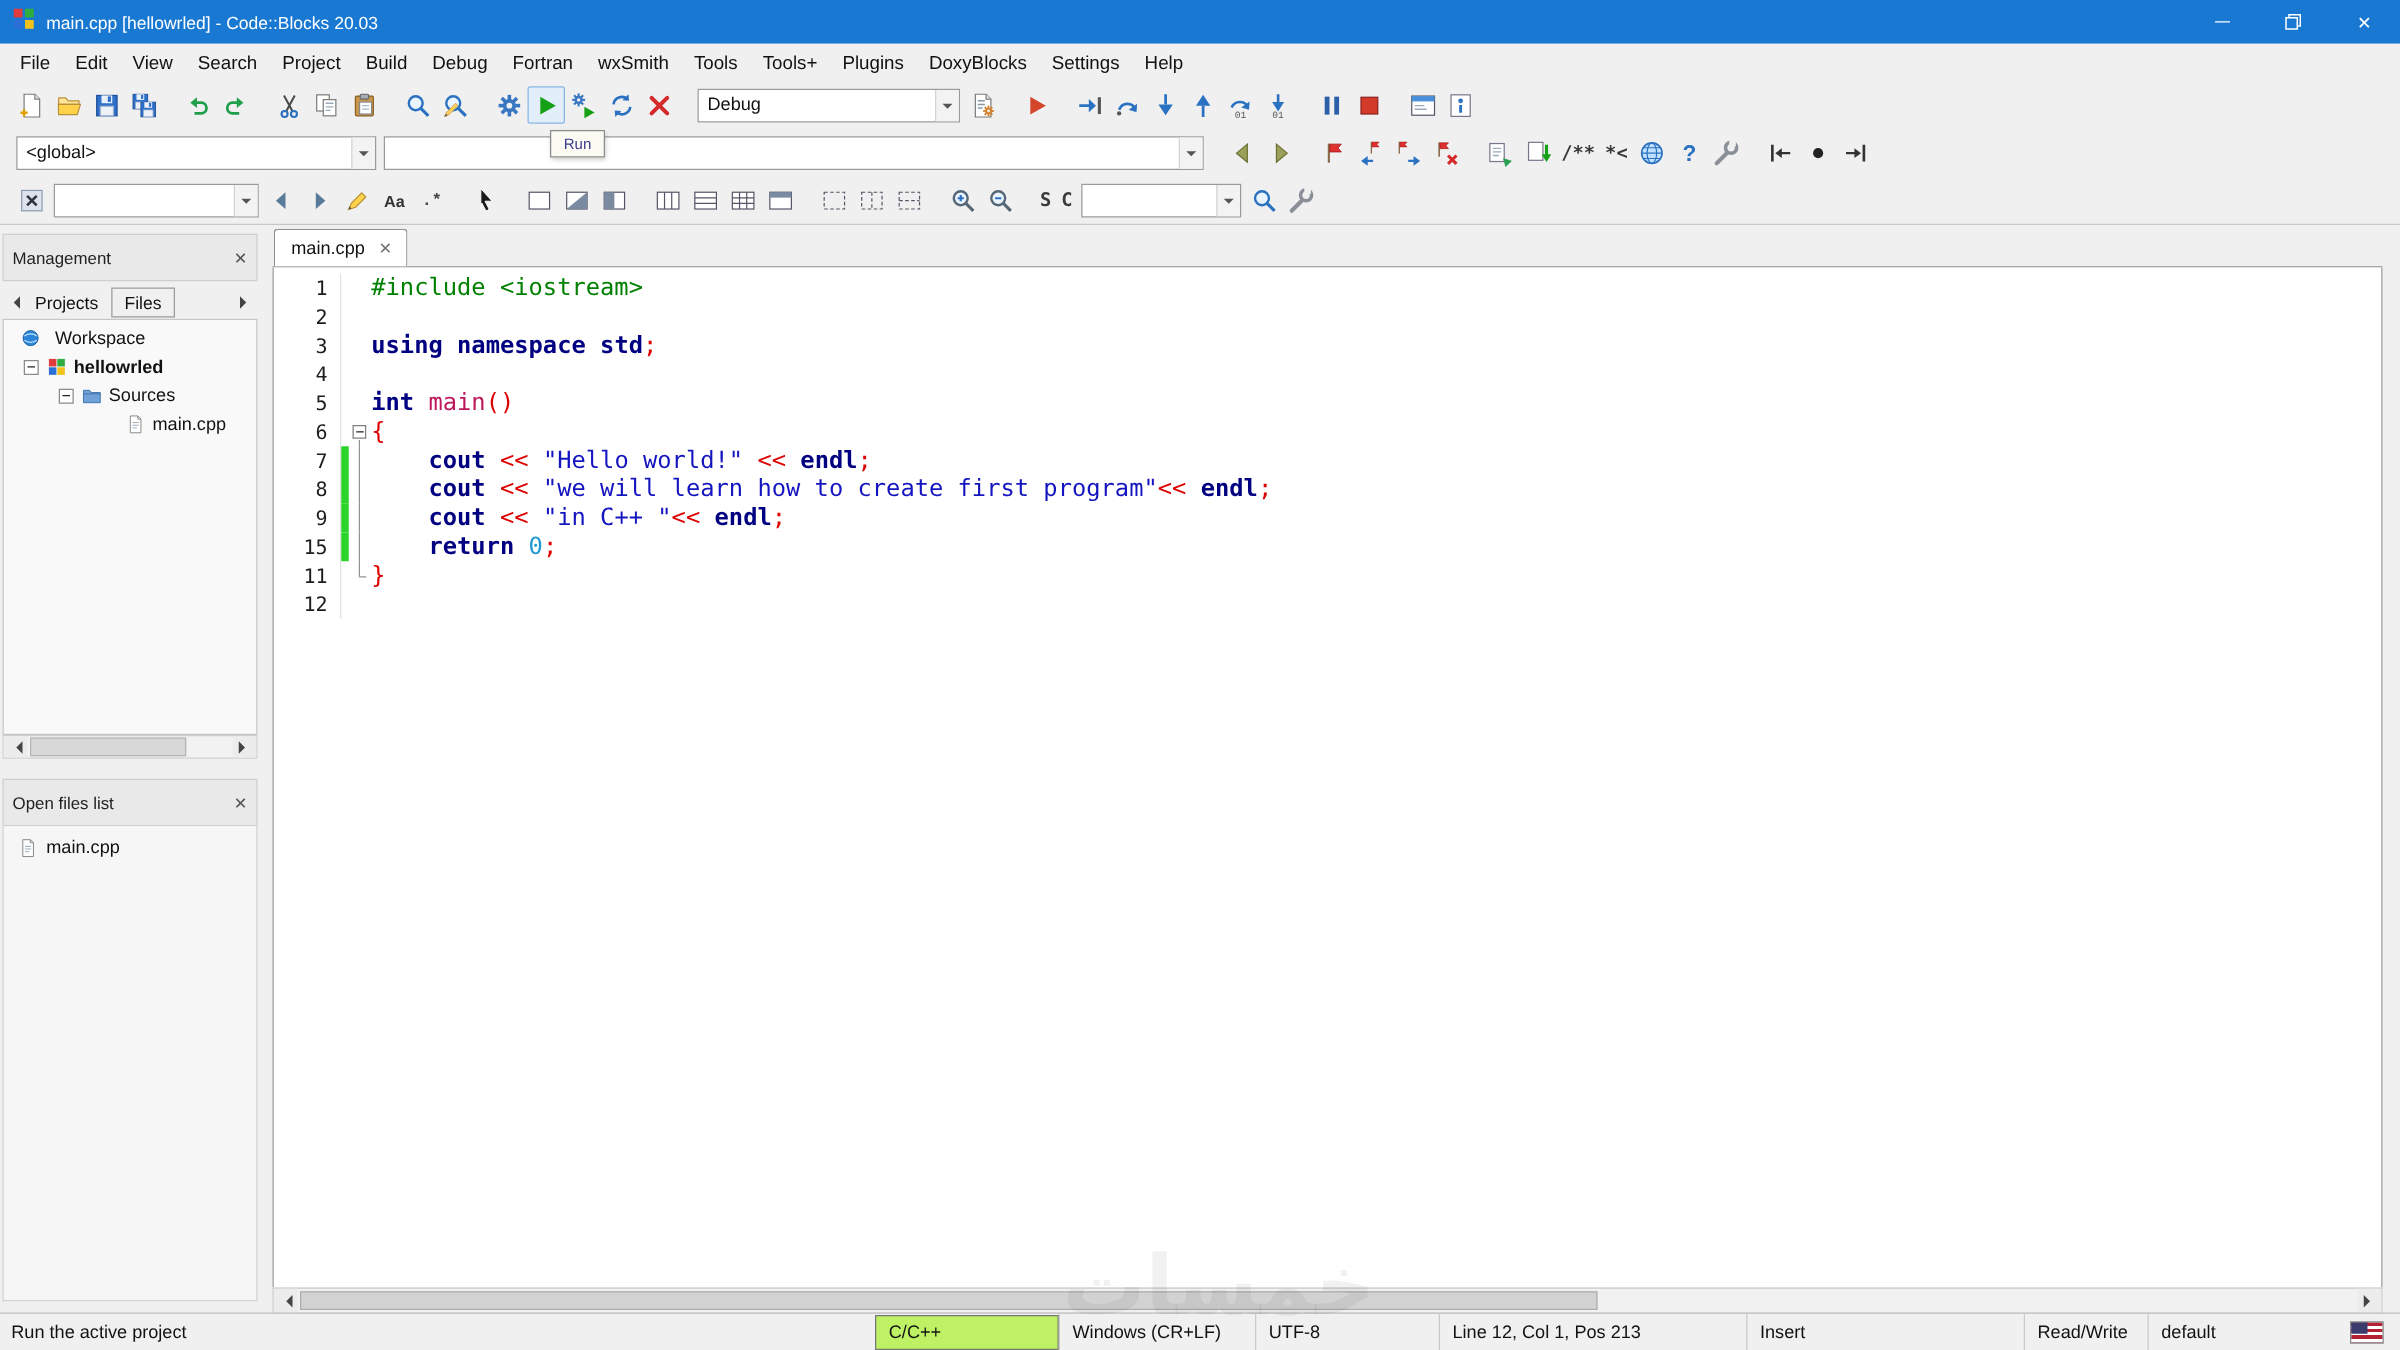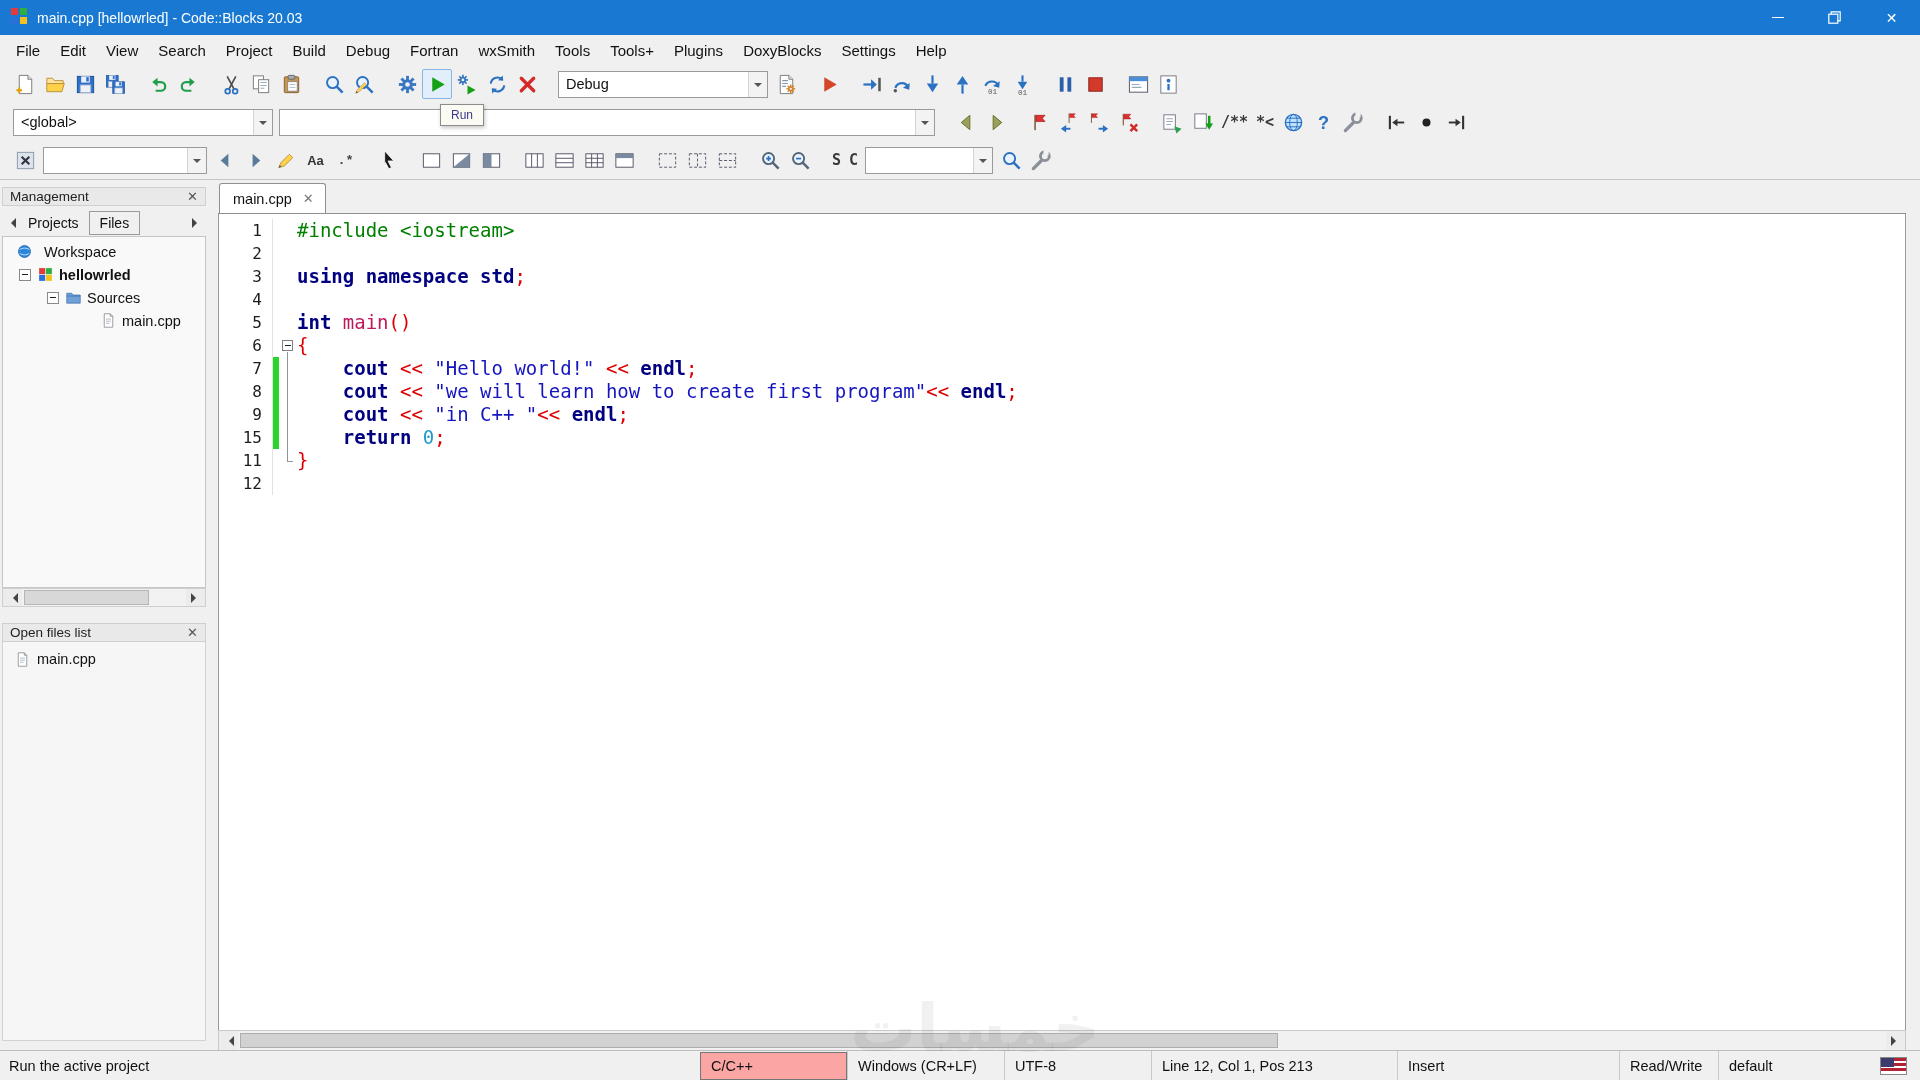--- a/index.html
+++ b/index.html
@@ -27,21 +27,21 @@
   .combo{height:27px;background:#fff;border:1px solid #9a9a9a;display:flex;align-items:stretch;font-size:14.5px;flex:none;margin:0 3px;}
   .cval{flex:1;display:flex;align-items:center;padding:0 7px;white-space:nowrap;overflow:hidden;}
   .carrow{width:19px;display:flex;align-items:center;justify-content:center;border-left:1px solid #d4d4d4;background:#f3f3f3;}
   .carrow::after{content:"";border:4.5px solid transparent;border-top-color:#555;margin-top:5px;}
 
   .tooltip{position:absolute;left:440px;top:104px;background:#fbfbf4;border:1px solid #8c8c8c;padding:3px 10px;font-size:12px;color:#3a3a8c;z-index:60;box-shadow:1px 2px 4px rgba(0,0,0,.22);}
 
   
   .main{display:flex;height:871px;align-items:stretch;}
   .sidebar{width:206px;flex:none;display:flex;flex-direction:column;padding:7px 0 10px 2px;}
-  .panel-caption{height:19px;background:#e9e9e9;border:1px solid #cfcfcf;display:flex;align-items:center;padding:0 7px;font-size:13.5px;color:#222;flex:none;}
+  .panel-caption{height:38px;background:#e9e9e9;border:1px solid #cfcfcf;display:flex;align-items:center;padding:0 7px;font-size:13.5px;color:#222;flex:none;}
   .caption-close{margin-left:auto;color:#555;font-size:13px;line-height:1;}
   .mgmt{height:420px;display:flex;flex-direction:column;flex:none;}
   .mgmt-tabs{height:30px;display:flex;align-items:center;padding:4px 2px 0 2px;flex:none;}
   .tab-arrow{width:14px;height:16px;display:flex;align-items:center;justify-content:center;flex:none;}
   .tri-l{width:0;height:0;border:5px solid transparent;border-right-color:#444;}
   .tri-r{width:0;height:0;border:5px solid transparent;border-left-color:#444;}
   .mgmt-tab{font-size:14px;padding:3px 10px;white-space:nowrap;}
   .mgmt-tab.framed{border:1px solid #9a9a9a;background:#f0f0f0;}
   .mgmt-tabs .spread{flex:1;}
   .tree-wrap{flex:1;background:#f9f9f9;border:1px solid #c6c6c6;overflow:hidden;padding-top:3px;}
@@ -83,21 +83,21 @@
   .tok-num{color:#1f9ad0;}
   .tok-pl{color:#be185d;}
   .ehscroll{height:21px;display:flex;align-items:stretch;border:1px solid #c9c9c9;background:#f1f1f1;flex:none;}
   .ehscroll .strack{margin:0;}
   .ehthumb{position:absolute;top:2px;bottom:2px;left:2px;width:63%;background:#d2d2d2;border:1px solid #adadad;}
 
   
   .statusbar{height:30px;display:flex;align-items:center;font-size:14.5px;border-top:1px solid #bdbdbd;background:#f0f0f0;position:absolute;left:0;right:0;bottom:0;}
   .status-msg{flex:1;padding-left:9px;white-space:nowrap;}
   .sfield{height:30px;display:flex;align-items:center;padding:0 10px;border-left:1px solid #c9c9c9;flex:none;white-space:nowrap;overflow:hidden;}
-  .sfield.boxed{border:1px solid #767676;background:#fca5a5;height:28px;}
+  .sfield.boxed{border:1px solid #767676;background:#bef264;height:28px;}
   .flag{width:27px;height:18px;margin:0 13px 0 8px;position:relative;flex:none;background:repeating-linear-gradient(#b22234 0 2.6px,#fff 2.6px 5.2px);border:1px solid #888;}
   .flag::after{content:"";position:absolute;left:0;top:0;width:13px;height:9px;background:#3c3b6e;}
 
   .watermark{position:absolute;left:850px;top:990px;font-size:66px;font-weight:bold;color:rgba(60,60,60,.07);z-index:5;pointer-events:none;font-family:"DejaVu Sans",sans-serif;}
 </style>
 </head>
 <body>
 
 <div class="titlebar">
   <span>
@@ -376,21 +376,21 @@
       </div>
       <div class="tbtn">
         <svg width="23" height="23" viewBox="0 0 24 24">
           <rect x="4" y="3" width="16" height="18" fill="#fff" stroke="#778"></rect>
           <circle cx="12" cy="8" r="2" fill="#2b71c1"></circle>
           <path d="M12 11.5v6.5" stroke="#2b71c1" stroke-width="2.4"></path>
         </svg>
       </div>
     </div>
   <div class="trow" id="toolbar-row-2">
-      <div class="combo" style="width: 260px;">
+      <div class="combo" style="width: 288px;">
         <span class="cval">&lt;global&gt;</span>
         <span class="carrow"></span>
       </div>
       <div class="combo" style="width: 656px;">
         <span class="cval"></span>
         <span class="carrow"></span>
       </div>
       <span class="tsep"></span>
       <div class="tbtn">
         <svg width="23" height="23" viewBox="0 0 24 24">

